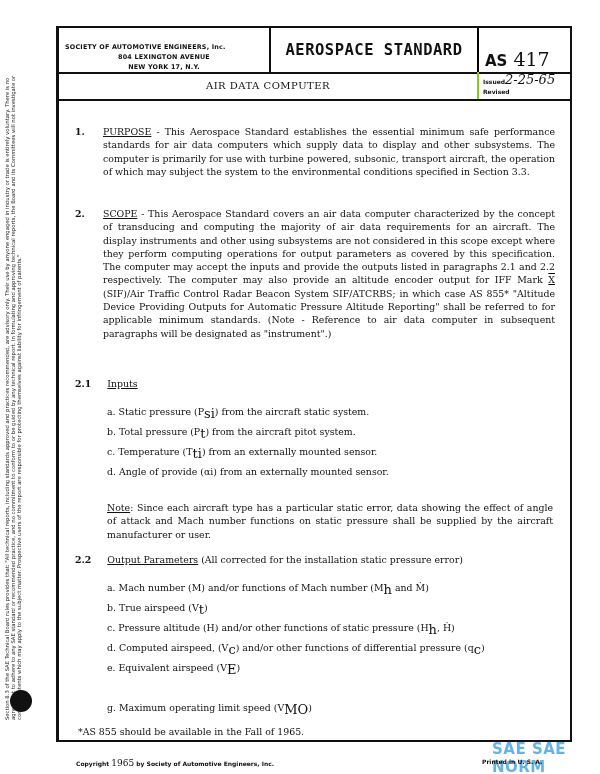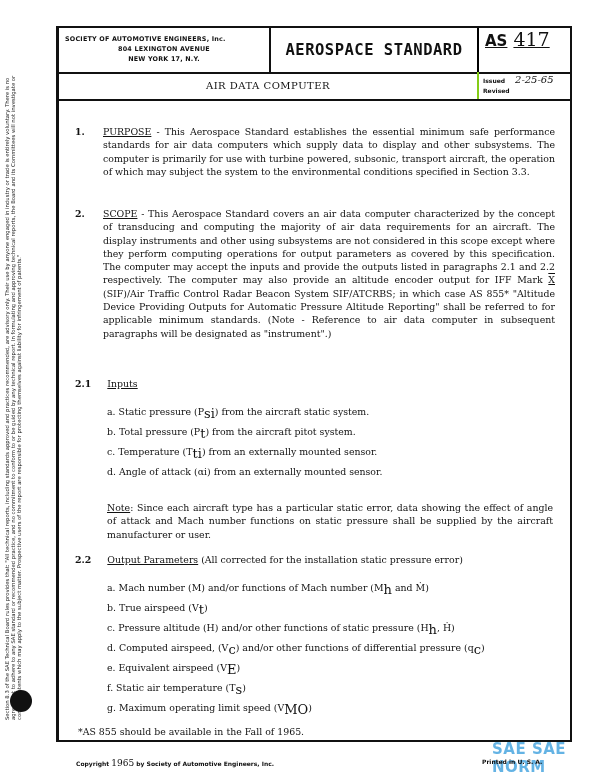--- a/index.html
+++ b/index.html
@@ -1,28 +1,28 @@
 <!DOCTYPE html>
 <html><head>
 <meta charset="utf-8">
 <style>
   html,body{margin:0;padding:0;background:#fff;}
   body{width:600px;height:774px;position:relative;overflow:hidden;font-family:"DejaVu Serif",serif;color:#111;}
   .frame{position:absolute;left:56px;top:26px;width:516px;height:716px;border:2px solid #111;border-left-width:3px;box-sizing:border-box;}
   .hdr{position:absolute;left:0;top:0;right:0;height:44px;border-bottom:2px solid #111;}
-  .org{position:absolute;left:0;top:0;width:212px;height:44px;border-right:2px solid #111;font-family:"DejaVu Sans",sans-serif;font-weight:bold;font-size:6.4px;line-height:10px;text-align:center;padding-top:6px;box-sizing:border-box;letter-spacing:0.2px;}
+  .org{position:absolute;left:0;top:0;width:212px;height:44px;border-right:2px solid #111;font-family:"DejaVu Sans",sans-serif;font-weight:bold;font-size:6.4px;line-height:10px;text-align:center;padding-top:14px;box-sizing:border-box;letter-spacing:0.2px;}
   .org div:first-child{text-align:left;padding-left:6px;}
   .title{position:absolute;left:212px;top:0;width:206px;height:44px;border-right:2px solid #000000;font-family:"DejaVu Sans Mono",monospace;font-weight:bold;font-size:15.5px;line-height:44px;text-align:center;letter-spacing:0.5px;}
-  .num{position:absolute;left:420px;top:0;right:0;height:44px;padding:0 6px;box-sizing:border-box;text-decoration:underline;}
+  .num{position:absolute;left:420px;top:0;right:0;height:44px;padding:20px 6px;box-sizing:border-box;}
   .num .as{font-family:"DejaVu Sans",sans-serif;font-weight:bold;font-size:15px;}
   .num .n{font-family:"DejaVu Serif",serif;font-size:19px;margin-left:6px;}
   .row2{position:absolute;left:0;top:44px;right:0;height:27px;border-bottom:2px solid #111;}
   .subj{position:absolute;left:0;top:0;width:418px;height:27px;border-right:2px solid #84cc16;font-size:10px;line-height:27px;text-align:center;letter-spacing:0.5px;}
   .dates{position:absolute;left:420px;top:0;right:0;height:27px;font-family:"DejaVu Sans",sans-serif;font-size:6px;font-weight:bold;padding:3px 4px;box-sizing:border-box;line-height:10px;}
-  .dates .v{font-family:"DejaVu Serif",serif;font-weight:normal;font-style:italic;font-size:10px;margin-left:10px;}
+  .dates .v{font-family:"DejaVu Serif",serif;font-weight:normal;font-style:italic;font-size:13px;margin-left:0;}
   .body{position:absolute;left:0;top:73px;right:0;bottom:0;font-size:9.4px;line-height:13.3px;}
   .p{position:absolute;left:16px;width:480px;}
   .p .lbl{position:absolute;left:0;top:0;font-weight:bold;}
   .p .txt{margin-left:28px;text-align:justify;}
   u{text-decoration:underline;}
   .sec{position:absolute;left:16px;font-weight:normal;}
   .sec .h{margin-left:16px;text-decoration:underline;}
   .li{position:absolute;left:48px;}
   sub{font-size:13px;vertical-align:-3px;}
   .foot{position:absolute;left:19px;}
@@ -68,32 +68,31 @@
     <div class="p" style="top:106px">
       <span class="lbl">2.</span>
       <div class="txt"><u>SCOPE</u><span> - This Aerospace Standard covers an air data computer characterized by the concept of transducing and computing the majority of air data requirements for an aircraft.  The display instruments and other using subsystems are not considered in this scope except where they perform computing operations for output parameters as covered by this specification.  The computer may accept the inputs and provide the outputs listed in paragraphs 2.1 and 2.2 respectively.  The computer may also provide an altitude encoder output for IFF Mark </span><u style="text-decoration:overline underline">X</u><span> (SIF)/Air Traffic Control Radar Beacon System SIF/ATCRBS;  in which case AS 855* "Altitude Device Providing Outputs for Automatic Pressure Altitude Reporting" shall be referred to for applicable minimum standards. (Note - Reference to air data computer in subsequent paragraphs will be designated as "instrument".)</span></div>
     </div>
 
     <div class="sec" style="top:276px"><b>2.1</b><span class="h">Inputs</span></div>
 
     <div class="li" style="top:304px"><span>a.</span> <span>Static pressure (P</span><sub>si</sub><span>) from the aircraft static system.</span></div>
     <div class="li" style="top:324px"><span>b.</span> <span>Total pressure (P</span><sub>t</sub><span>) from the aircraft pitot system.</span></div>
     <div class="li" style="top:344px"><span>c.</span> <span>Temperature (T</span><sub>ti</sub><span>) from an externally mounted sensor.</span></div>
-    <div class="li" style="top:364px"><span>d.</span> <span>Angle of attack  (αi) from an externally mounted sensor.</span></div>
+    <div class="li" style="top:364px"><span>d.</span> <span>Angle of provide  (αi) from an externally mounted sensor.</span></div>
 
     <div class="li" style="top:400px;width:446px;text-align:justify"><u>Note</u><span>:  Since each aircraft type has a particular static error, data showing the effect of angle of attack and Mach number functions on static pressure shall be supplied by the aircraft manufacturer or user.</span></div>
 
     <div class="sec" style="top:452px"><b>2.2</b><span class="h">Output Parameters</span><span> (All corrected for the installation static pressure error)</span></div>
 
     <div class="li" style="top:480px"><span>a.</span> <span>Mach number (M) and/or functions of Mach number (M</span><sub>h</sub><span> and Ṁ)</span></div>
     <div class="li" style="top:500px"><span>b.</span> <span>True airspeed (V</span><sub>t</sub><span>)</span></div>
     <div class="li" style="top:520px"><span>c.</span> <span>Pressure altitude (H) and/or other functions of static pressure (H</span><sub>h</sub><span>, Ḣ)</span></div>
     <div class="li" style="top:540px"><span>d.</span> <span>Computed airspeed, (V</span><sub>c</sub><span>) and/or other functions of differential pressure (q</span><sub>c</sub>)</div>
     <div class="li" style="top:560px"><span>e.</span> <span>Equivalent airspeed (V</span><sub>E</sub><span>)</span></div>
-    <div class="li" style="top:580px"><span>f.</span> <span>Static air temperature (T</span><sub>s</sub><span>)</span></div>
     <div class="li" style="top:600px"><span>g.</span> <span>Maximum operating limit speed (V</span><sub>MO</sub><span>)</span></div>
 
     <div class="foot" style="top:624px">*AS 855 should be available in the Fall of 1965.</div>
   </div>
 </div>
 
 <div class="copyright"><span>Copyright</span> <span class="y">1965</span> <span>by Society of Automotive Engineers, Inc.</span></div>
 <div class="sae">SAE SAE NORM</div>
 <div class="printed">Printed in U. S. A.</div>
 

